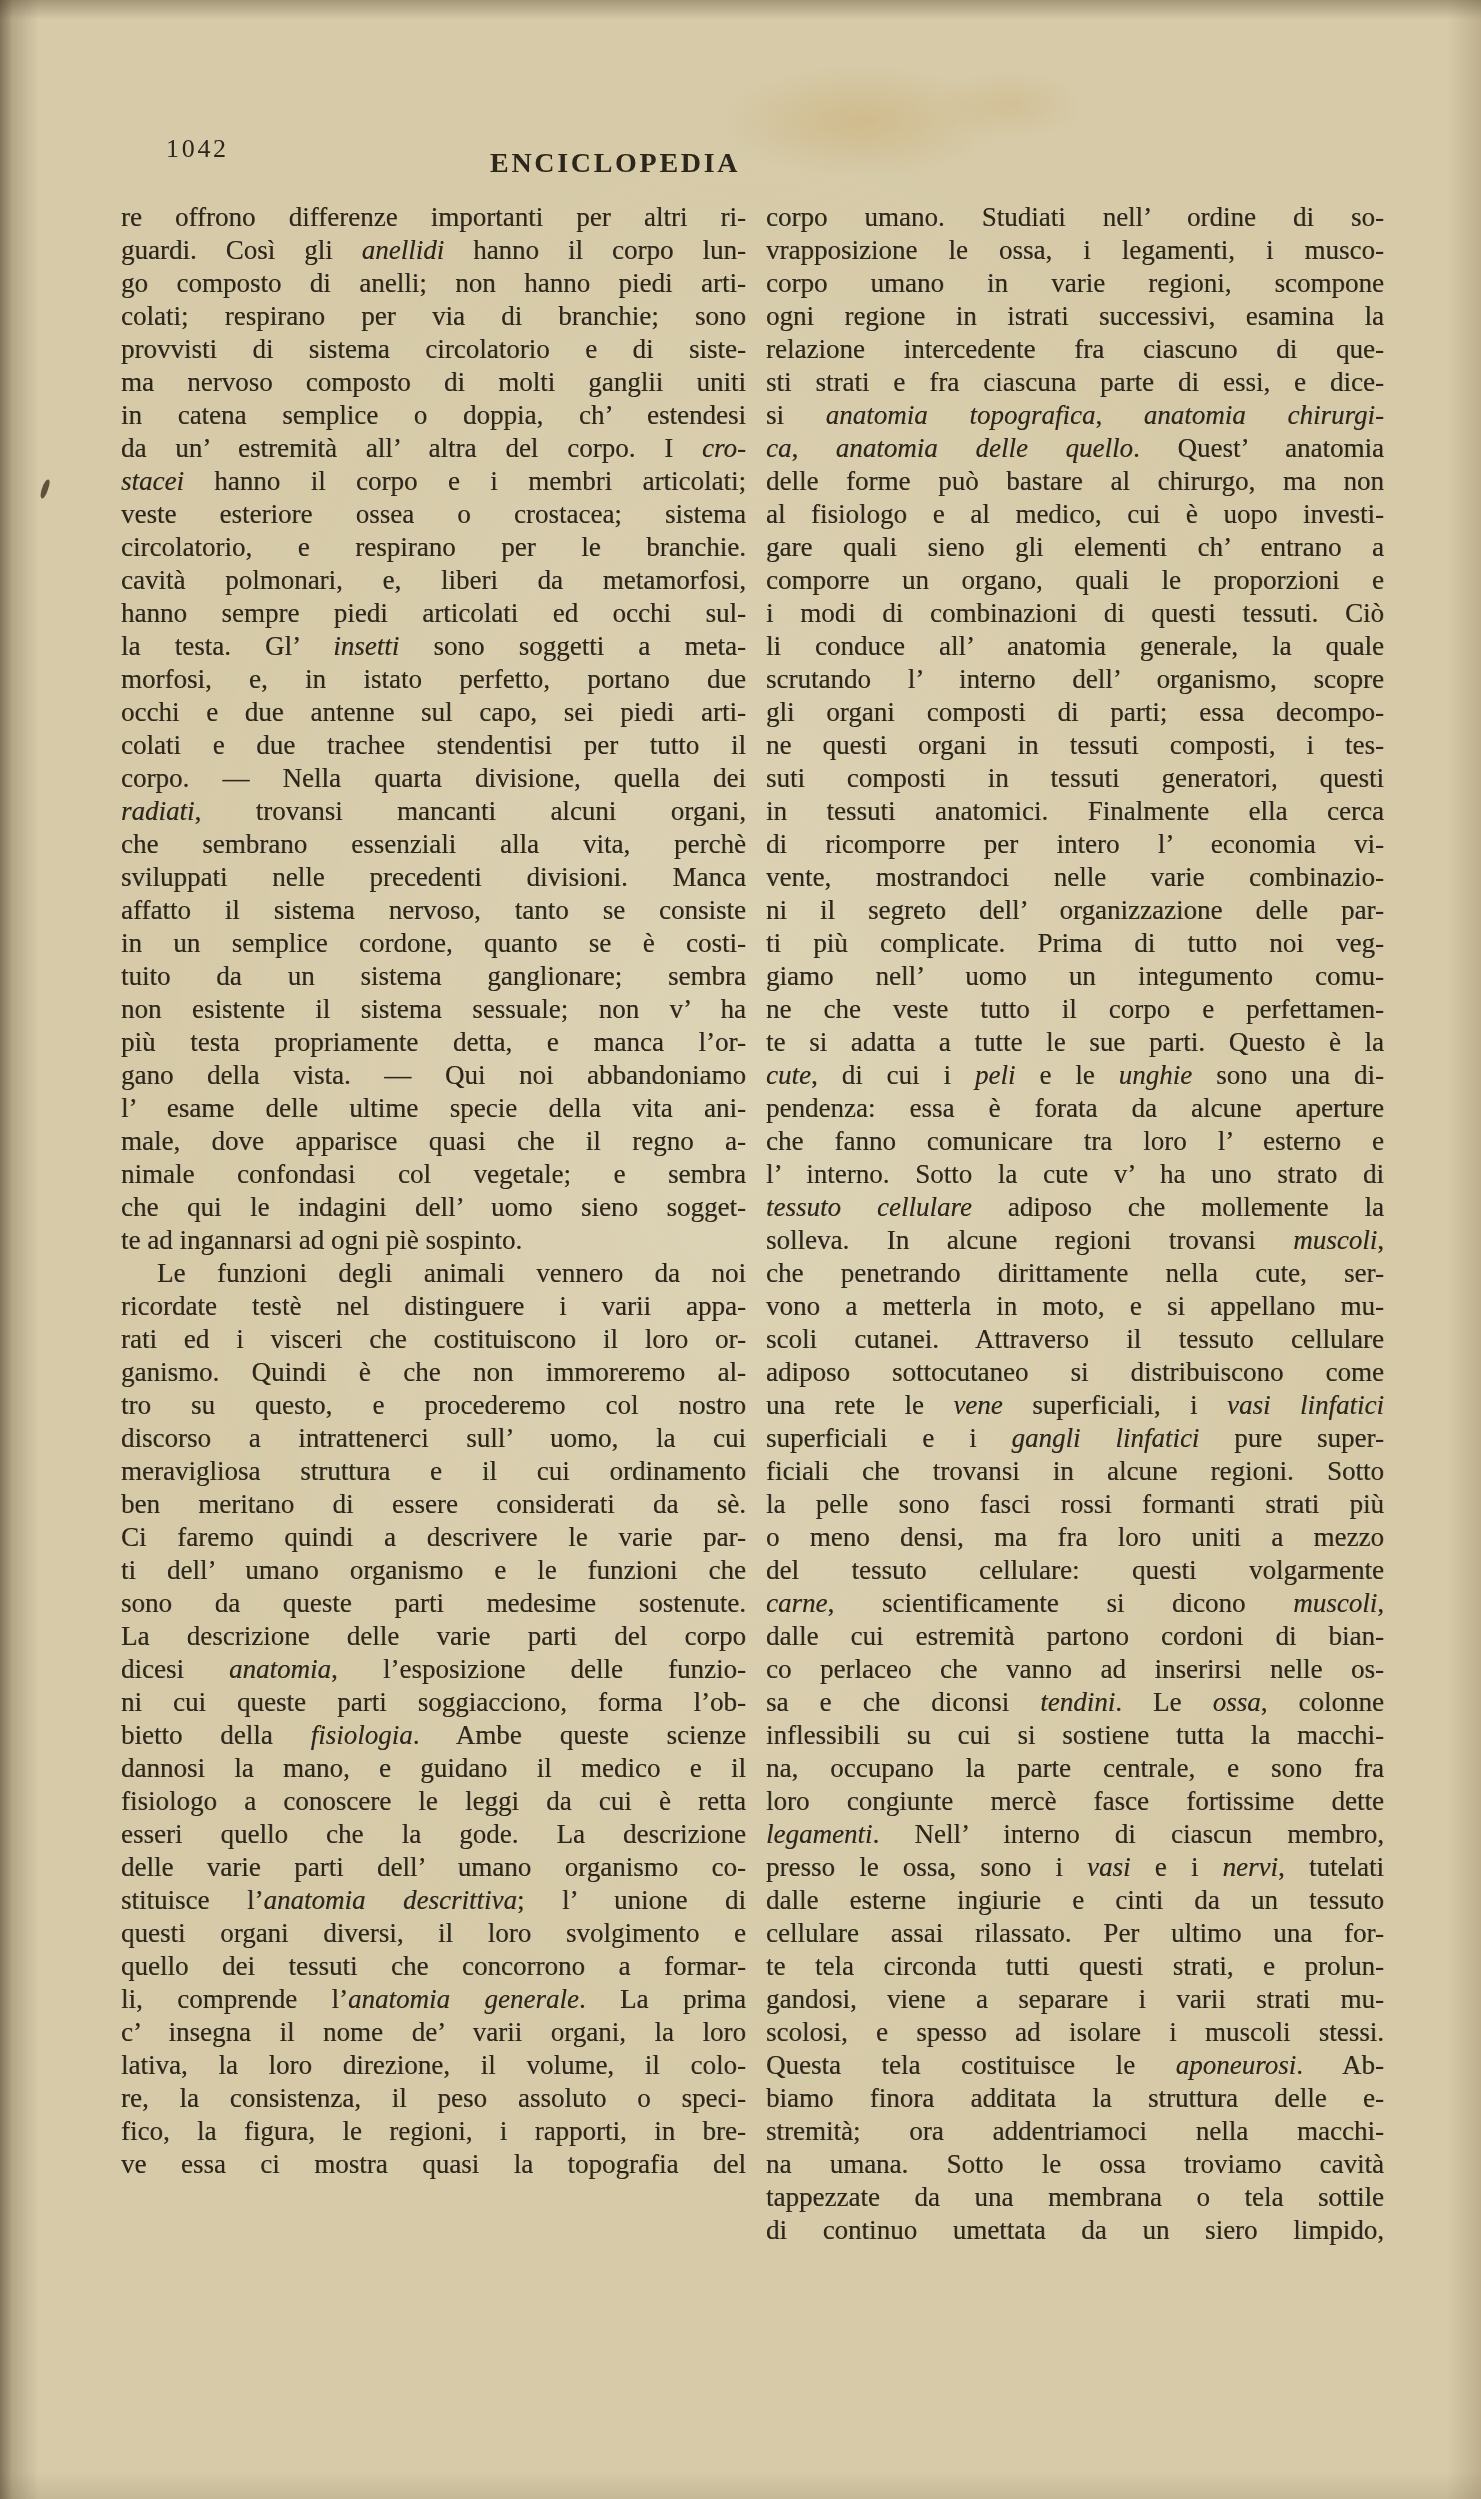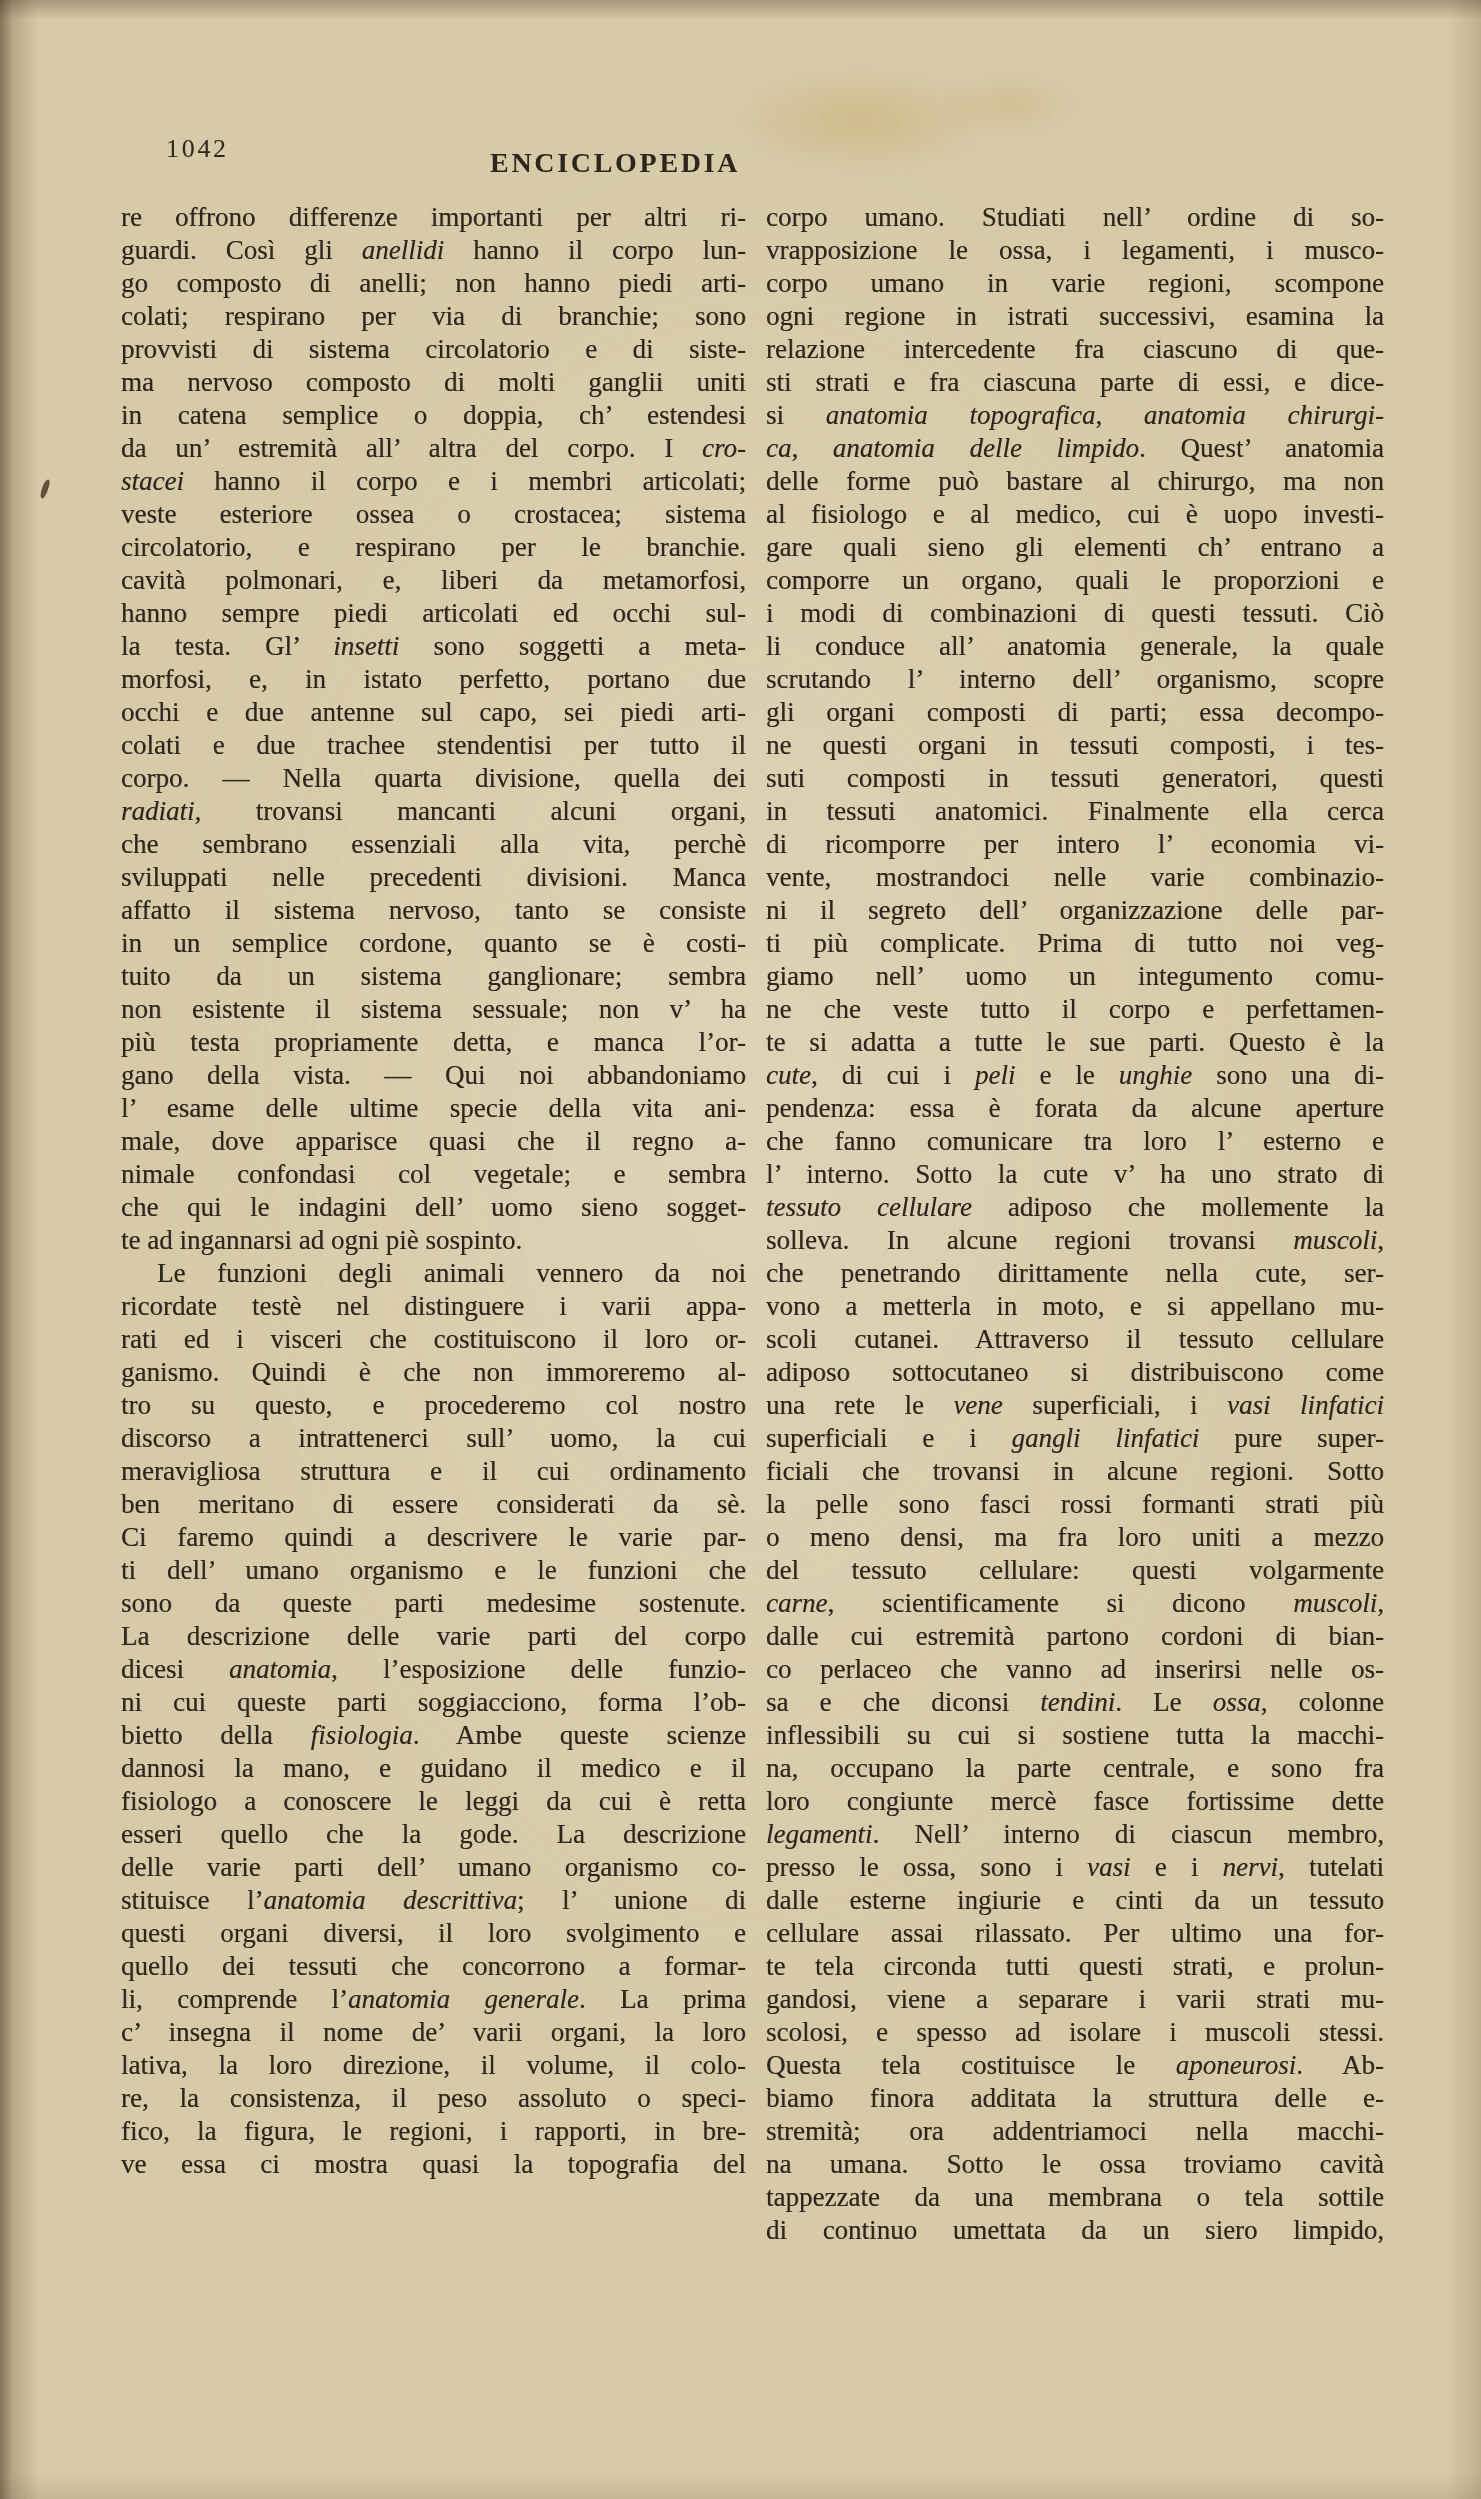--- a/index.html
+++ b/index.html
@@ -131,21 +131,21 @@
       <div class="line">ve essa ci mostra quasi la topografia del</div>
     </div>
   <div class="col col-right" id="col-right">
       <div class="line">corpo umano. Studiati nell’ ordine di so-</div>
       <div class="line">vrapposizione le ossa, i legamenti, i musco-</div>
       <div class="line">corpo umano in varie regioni, scompone</div>
       <div class="line">ogni regione in istrati successivi, esamina la</div>
       <div class="line">relazione intercedente fra ciascuno di que-</div>
       <div class="line">sti strati e fra ciascuna parte di essi, e dice-</div>
       <div class="line">si <i>anatomia topografica</i>, <i>anatomia chirurgi-</i></div>
-      <div class="line"><i>ca</i>, <i>anatomia delle limpido</i>. Quest’ anatomia</div>
+      <div class="line"><i>ca</i>, <i>anatomia delle quello</i>. Quest’ anatomia</div>
       <div class="line">delle forme può bastare al chirurgo, ma non</div>
       <div class="line">al fisiologo e al medico, cui è uopo investi-</div>
       <div class="line">gare quali sieno gli elementi ch’ entrano a</div>
       <div class="line">comporre un organo, quali le proporzioni e</div>
       <div class="line">i modi di combinazioni di questi tessuti. Ciò</div>
       <div class="line">li conduce all’ anatomia generale, la quale</div>
       <div class="line">scrutando l’ interno dell’ organismo, scopre</div>
       <div class="line">gli organi composti di parti; essa decompo-</div>
       <div class="line">ne questi organi in tessuti composti, i tes-</div>
       <div class="line">suti composti in tessuti generatori, questi</div>

